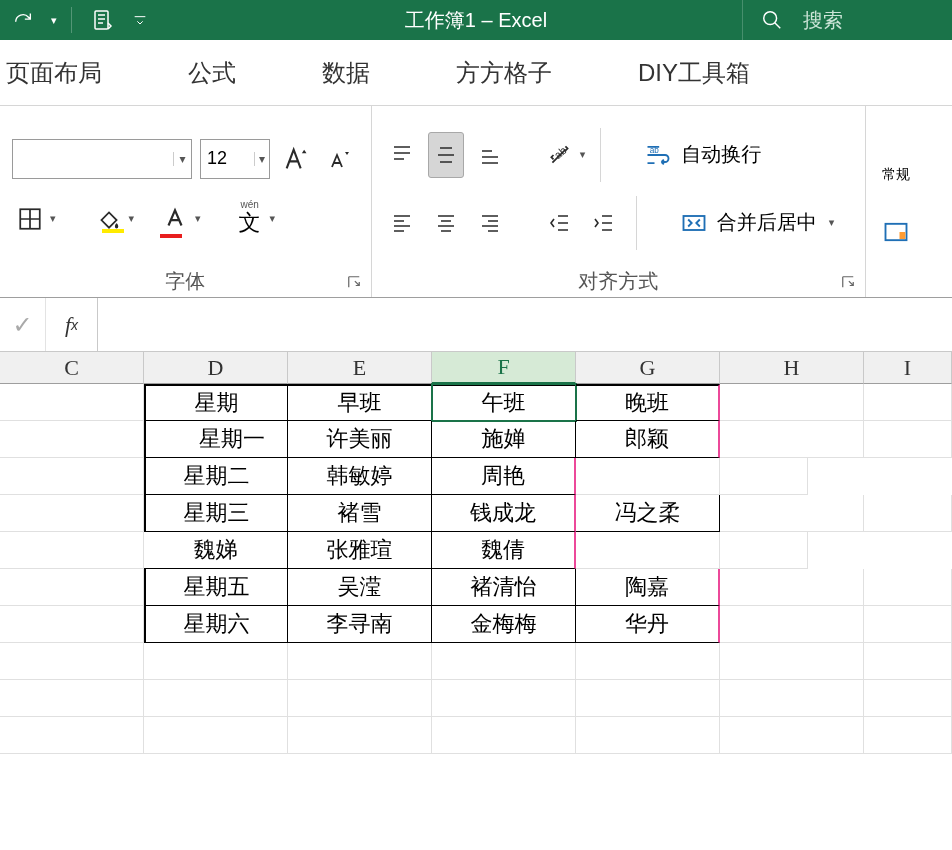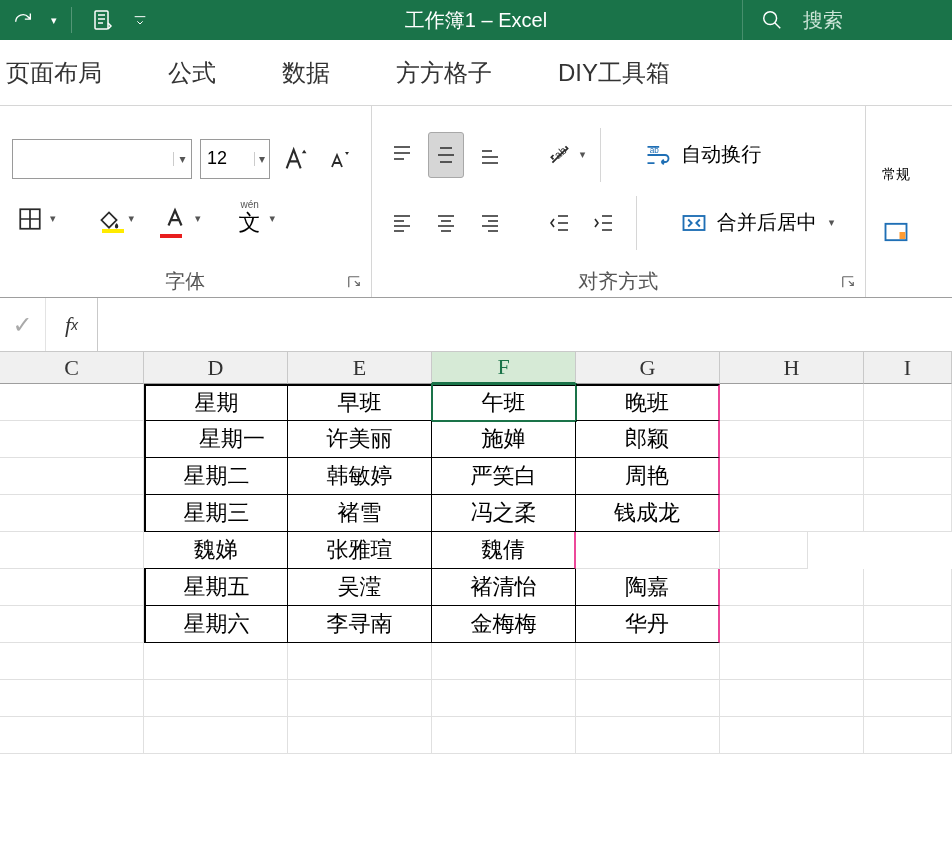--- a/index.html
+++ b/index.html
@@ -10,21 +10,21 @@
 .qat{display:flex;align-items:center;gap:8px;padding-left:6px}
 .qat-btn{width:34px;height:34px;display:flex;align-items:center;justify-content:center;border-radius:3px}
 .qat-sep{width:1px;height:26px;background:rgba(255,255,255,.25);margin:0 6px}
 .qat svg{stroke:#fff;fill:none;stroke-width:1.5}
 .title-center{position:absolute;left:50%;transform:translateX(-50%);font-size:20px;white-space:nowrap}
 .searchbox{margin-left:auto;display:flex;align-items:center;background:#1a7349;border-left:1px solid rgba(255,255,255,.2);height:100%;padding:0 14px 0 18px;min-width:210px}
 .searchbox svg{stroke:#fff;fill:none;stroke-width:1.6}
 .searchbox span{color:#cbe4d7;font-size:20px;margin-left:20px}
 
 
-.tabs{height:66px;display:flex;align-items:center;gap:54px;padding-left:0;border-bottom:1px solid #d6d6d6}
+.tabs{height:66px;display:flex;align-items:center;gap:74px;padding-left:0;border-bottom:1px solid #d6d6d6}
 .tab{font-size:24px;color:#333;padding:0 6px}
 
 
 .ribbon{height:192px;border-bottom:1px solid #9e9e9e;display:flex;position:relative}
 .group{border-right:1px solid #d6d6d6;display:flex;flex-direction:column;position:relative}
 .group-body{flex:1;display:flex;flex-direction:column;justify-content:center;gap:14px;padding:10px 12px 4px}
 .group-label{text-align:center;font-size:20px;color:#555;height:32px;display:flex;align-items:center;justify-content:center}
 .dl-icon{position:absolute;bottom:6px;right:8px;width:16px;height:16px}
 .dl-icon svg{stroke:#666;fill:none;stroke-width:1.4}
 .row{display:flex;align-items:center;gap:8px}
@@ -332,31 +332,30 @@
         <div class="cell b-ih b-iv" style="width: 144px;">许美丽</div>
         <div class="cell b-ih b-iv" style="width: 144px;">施婵</div>
         <div class="cell b-ih b-r" style="width: 144px;">郎颖</div>
         <div class="cell" style="width: 144px;"></div>
         <div class="cell" style="width: 88px;"></div>
       </div>
       <div class="gridrow">
         <div class="cell" style="width: 144px;"></div>
         <div class="cell b-ih b-l b-iv" style="width: 144px;">星期二</div>
         <div class="cell b-ih b-iv" style="width: 144px;">韩敏婷</div>
-        <div class="cell b-ih b-iv" style="width: 144px;">严笑白</div>
         <div class="cell b-ih b-r" style="width: 144px;">周艳</div>
         <div class="cell" style="width: 144px;"></div>
         <div class="cell" style="width: 88px;"></div>
       </div>
       <div class="gridrow">
         <div class="cell" style="width: 144px;"></div>
         <div class="cell b-ih b-l b-iv" style="width: 144px;">星期三</div>
         <div class="cell b-ih b-iv" style="width: 144px;">褚雪</div>
+        <div class="cell b-ih b-r" style="width: 144px;">钱成龙</div>
         <div class="cell b-ih b-iv" style="width: 144px;">冯之柔</div>
-        <div class="cell b-ih b-r" style="width: 144px;">钱成龙</div>
         <div class="cell" style="width: 144px;"></div>
         <div class="cell" style="width: 88px;"></div>
       </div>
       <div class="gridrow">
         <div class="cell" style="width: 144px;"></div>
         <div class="cell b-ih b-iv" style="width: 144px;">魏娣</div>
         <div class="cell b-ih b-iv" style="width: 144px;">张雅瑄</div>
         <div class="cell b-ih b-r" style="width: 144px;">魏倩</div>
         <div class="cell" style="width: 144px;"></div>
         <div class="cell" style="width: 88px;"></div>

